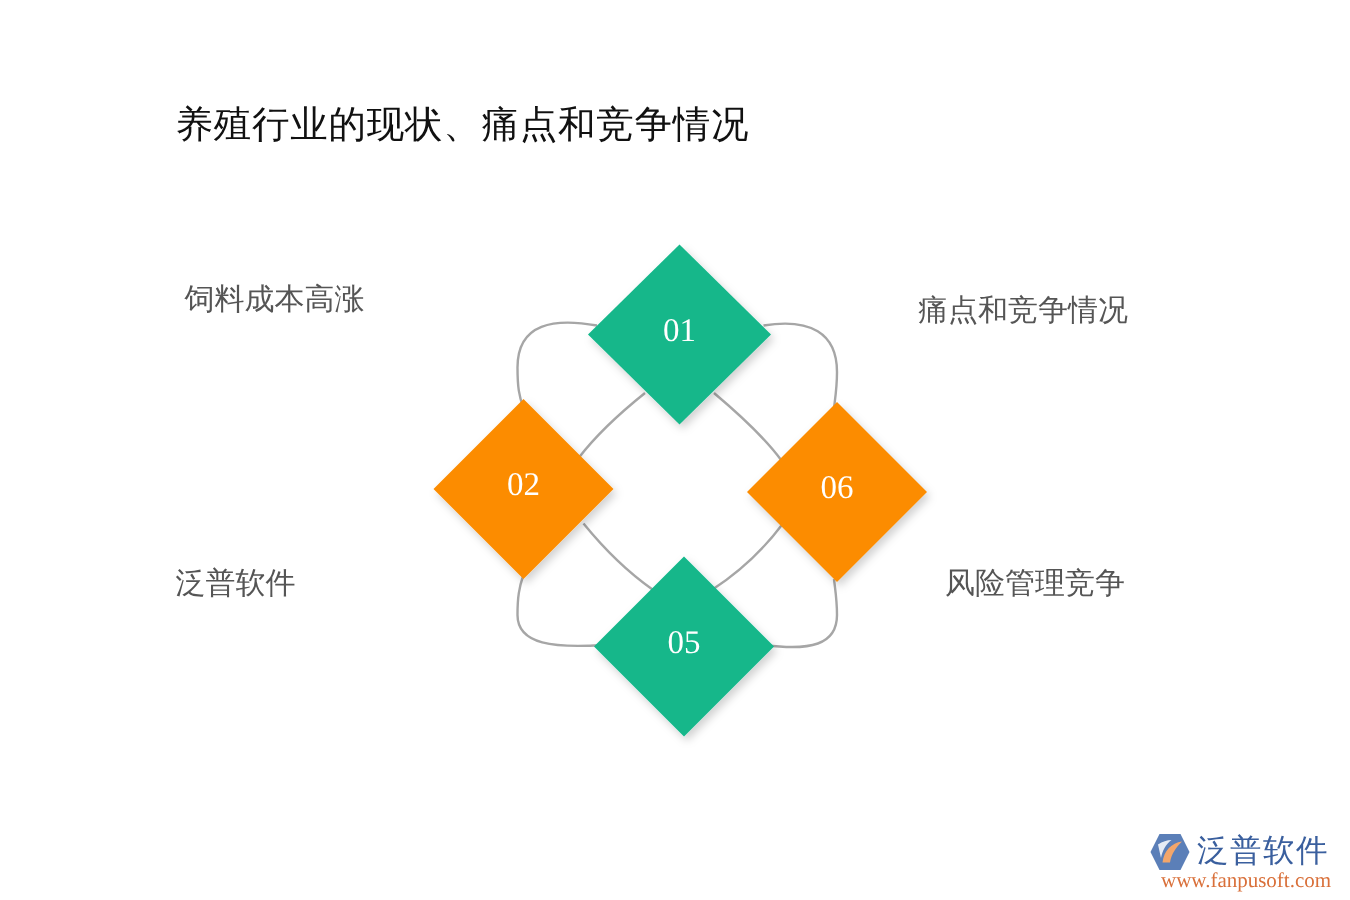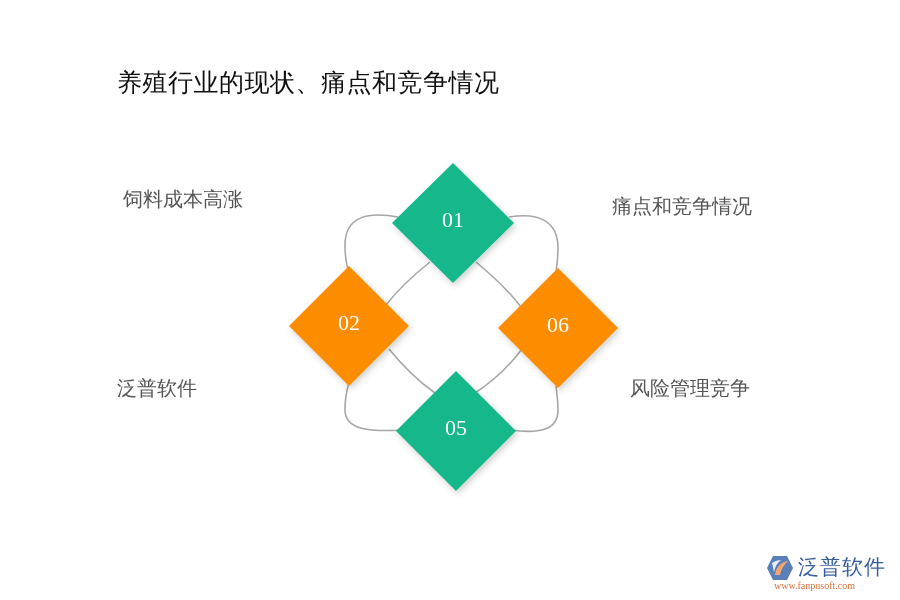--- a/index.html
+++ b/index.html
@@ -30,21 +30,21 @@
     }
     .logo {
       position: absolute; left: 766px; top: 553px; width: 130px; height: 42px;
     }
     .logo-mark { position: absolute; left: 0; top: 2px; }
     .logo-name {
       position: absolute; left: 32px; top: 0px; font-size: 21px; color: #3a5f9e;
       font-family: "DejaVu Sans", "Liberation Sans", sans-serif; letter-spacing: 1px;
     }
     .logo-url {
-      position: absolute; left: 8px; top: 27px; font-size: 10px; color: #d9703a;
+      position: absolute; left: 8px; top: 27px; font-size: 14px; color: #d9703a;
       font-family: "Liberation Serif", "DejaVu Serif", serif;
     }
   </style>
 </head>
 <body>
 
 <div class="title">养殖行业的现状、痛点和竞争情况</div>
 
 <div class="label lbl-1">饲料成本高涨</div>
 <div class="label lbl-2">痛点和竞争情况</div>

